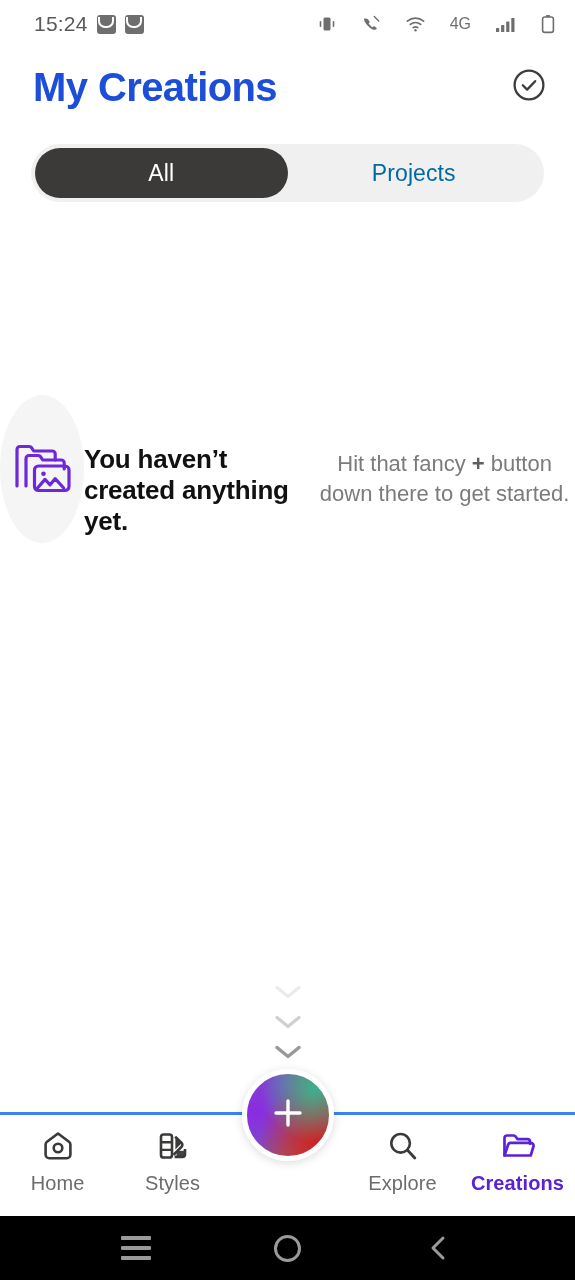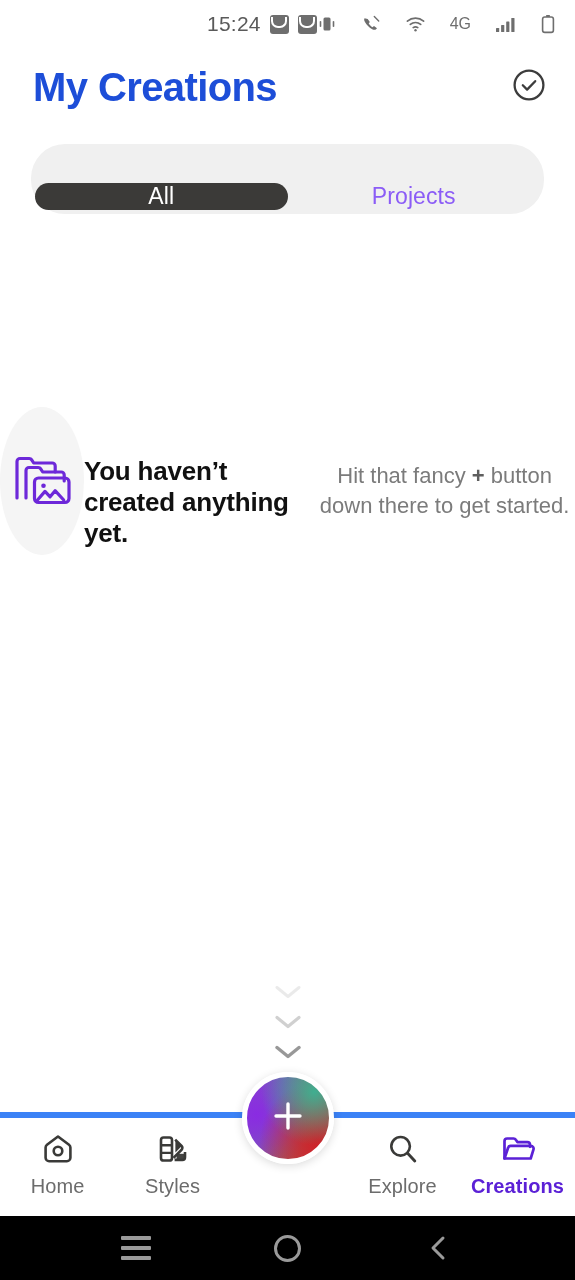--- a/index.html
+++ b/index.html
@@ -25,21 +25,21 @@
     flex-direction: column;
     background: #ffffff;
   }
 
   
   .status-bar {
     height: 48px;
     flex: 0 0 48px;
     display: flex;
     align-items: center;
-    justify-content: flex-end;
+    justify-content: space-between;
     padding: 0 20px 0 34px;
     background: #ffffff;
   }
   .status-left {
     display: flex;
     align-items: center;
     gap: 9px;
   }
   .status-clock {
     font-size: 21px;
@@ -105,32 +105,31 @@
 
   
   .segmented-wrap {
     padding: 18px 31px 0 31px;
     flex: 0 0 auto;
   }
   .segmented {
     display: flex;
     background: #f0f0f0;
     border-radius: 34px;
-    height: 70px;
+    height: 58px;
     padding: 4px;
-    align-items: flex-end;
   }
   .seg-btn {
     flex: 1 1 50%;
     display: flex;
     align-items: center;
     justify-content: center;
     border-radius: 30px;
     font-size: 23px;
-    color: #8b5cf6;
+    color: #0369a1;
     cursor: pointer;
     user-select: none;
     letter-spacing: .1px;
   }
   .seg-btn.active {
     background: #3b3a38;
     color: #ffffff;
   }
 
   
@@ -196,21 +195,21 @@
   .chev.c2 { opacity: .35; }
   .chev.c3 { opacity: .62; }
   .chev.c4 { opacity: .95; }
 
   
   .bottom-nav {
     flex: 0 0 104px;
     position: relative;
     display: flex;
     align-items: flex-start;
-    border-top: 6px solid #3b82f6;
+    border-top: 3px solid #3b82f6;
     background: #ffffff;
   }
   .nav-item {
     flex: 1 1 20%;
     display: flex;
     flex-direction: column;
     align-items: center;
     padding-top: 12px;
     cursor: pointer;
     user-select: none;

